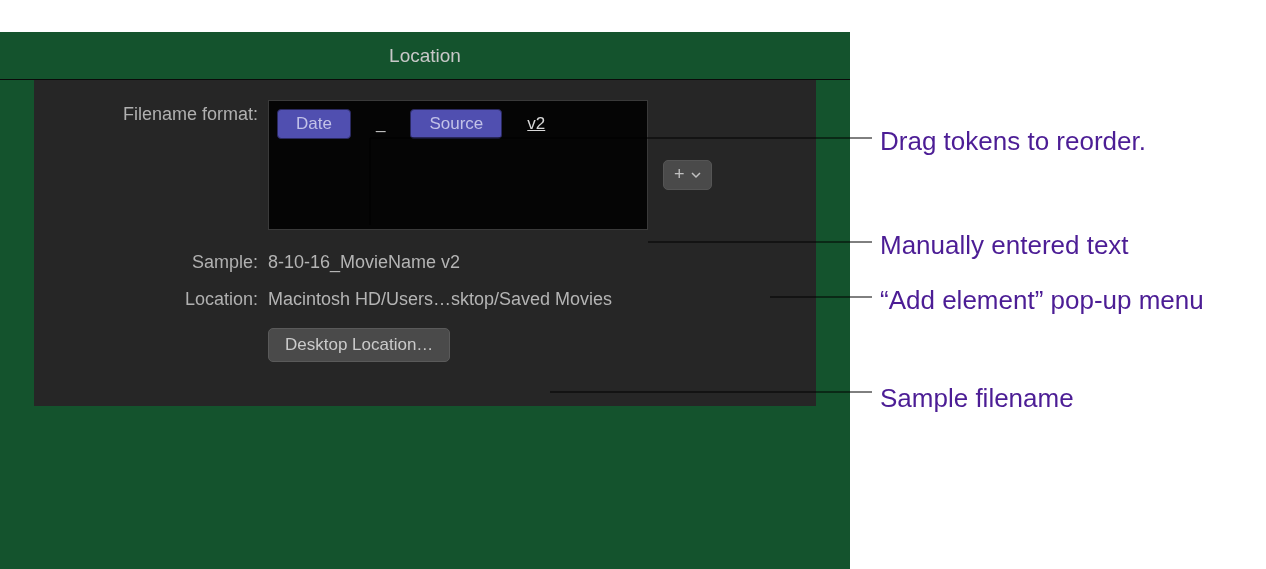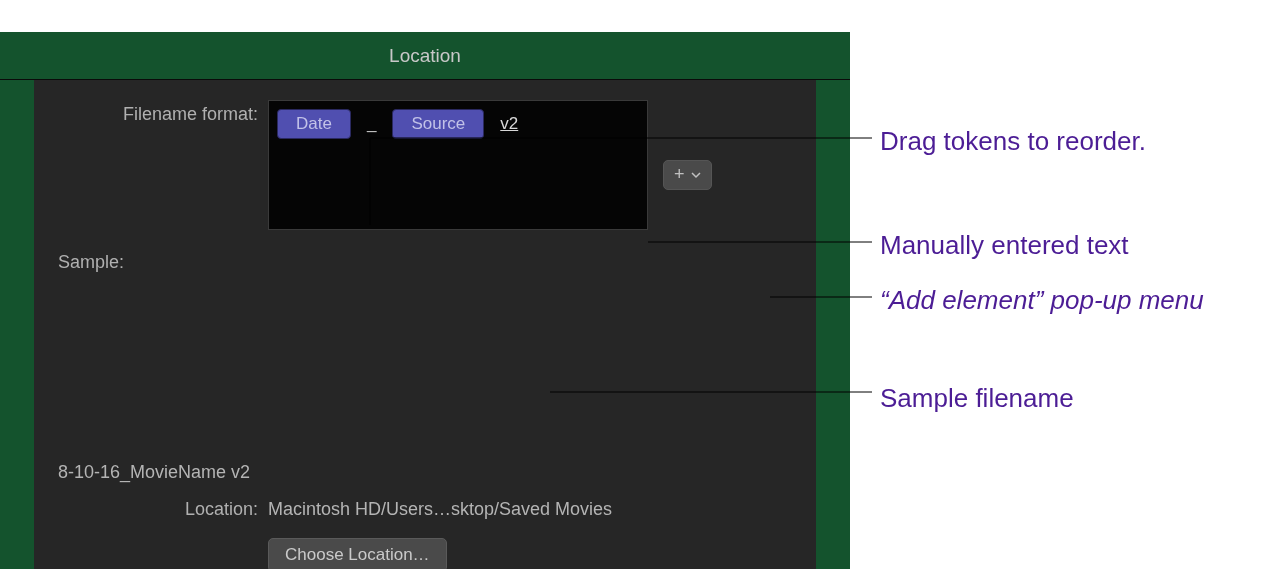--- a/index.html
+++ b/index.html
@@ -69,21 +69,21 @@
       background: #050505;
       border: 1px solid #3a3a3a;
       width: 380px;
       height: 130px;
       padding: 8px;
       position: relative;
     }
     .token-row {
       display: flex;
       align-items: center;
-      gap: 8px;
+      gap: 17px;
     }
     .token {
       background: #504fb0;
       border: 1px solid #2a2960;
       border-radius: 4px;
       color: #c2c2e8;
       font-size: 17px;
       padding: 4px 18px;
       cursor: grab;
     }
@@ -128,34 +128,34 @@
     }
     .choose-btn {
       background: #4a4a4a;
       border: 1px solid #5a5a5a;
       border-radius: 5px;
       color: #cacaca;
       font-size: 17px;
       padding: 6px 16px;
       cursor: pointer;
     }
-    .row-sample { margin-top: 18px; margin-bottom: 12px; flex-direction: column; }
+    .row-sample { margin-top: 18px; margin-bottom: 12px; }
     .row-location { margin-bottom: 18px; }
     .row-choose .row-label { }
     
     body { background: #fff; }
     .callout-text {
       position: absolute;
       color: #4c1d95;
       font-size: 26px;
       white-space: nowrap;
     }
     .callout-1 { left: 880px; top: 126px; }
     .callout-2 { left: 880px; top: 230px; }
-    .callout-3 { left: 880px; top: 285px; font-style: italic; }
+    .callout-3 { left: 880px; top: 285px; }
     .callout-4 { left: 880px; top: 383px; }
     svg.leaders {
       position: absolute;
       top: 0;
       left: 0;
       width: 1266px;
       height: 569px;
       pointer-events: none;
     }
   </style>
@@ -198,21 +198,21 @@
     </div>
 
     <div class="row row-location">
       <div class="row-label">Location:</div>
       <div class="row-value location-text">Macintosh HD/Users…sktop/Saved Movies</div>
     </div>
 
     <div class="row row-choose">
       <div class="row-label"></div>
       <div class="row-value">
-        <button class="choose-btn">Choose Location…</button>
+        <button class="choose-btn">Desktop Location…</button>
       </div>
     </div>
 
   </div>
 </div>
 
 <div class="callout-text callout-1">Drag tokens to reorder.</div>
 <div class="callout-text callout-2">Manually entered text</div>
 <div class="callout-text callout-3">“Add element” pop-up menu</div>
 <div class="callout-text callout-4">Sample filename</div>

